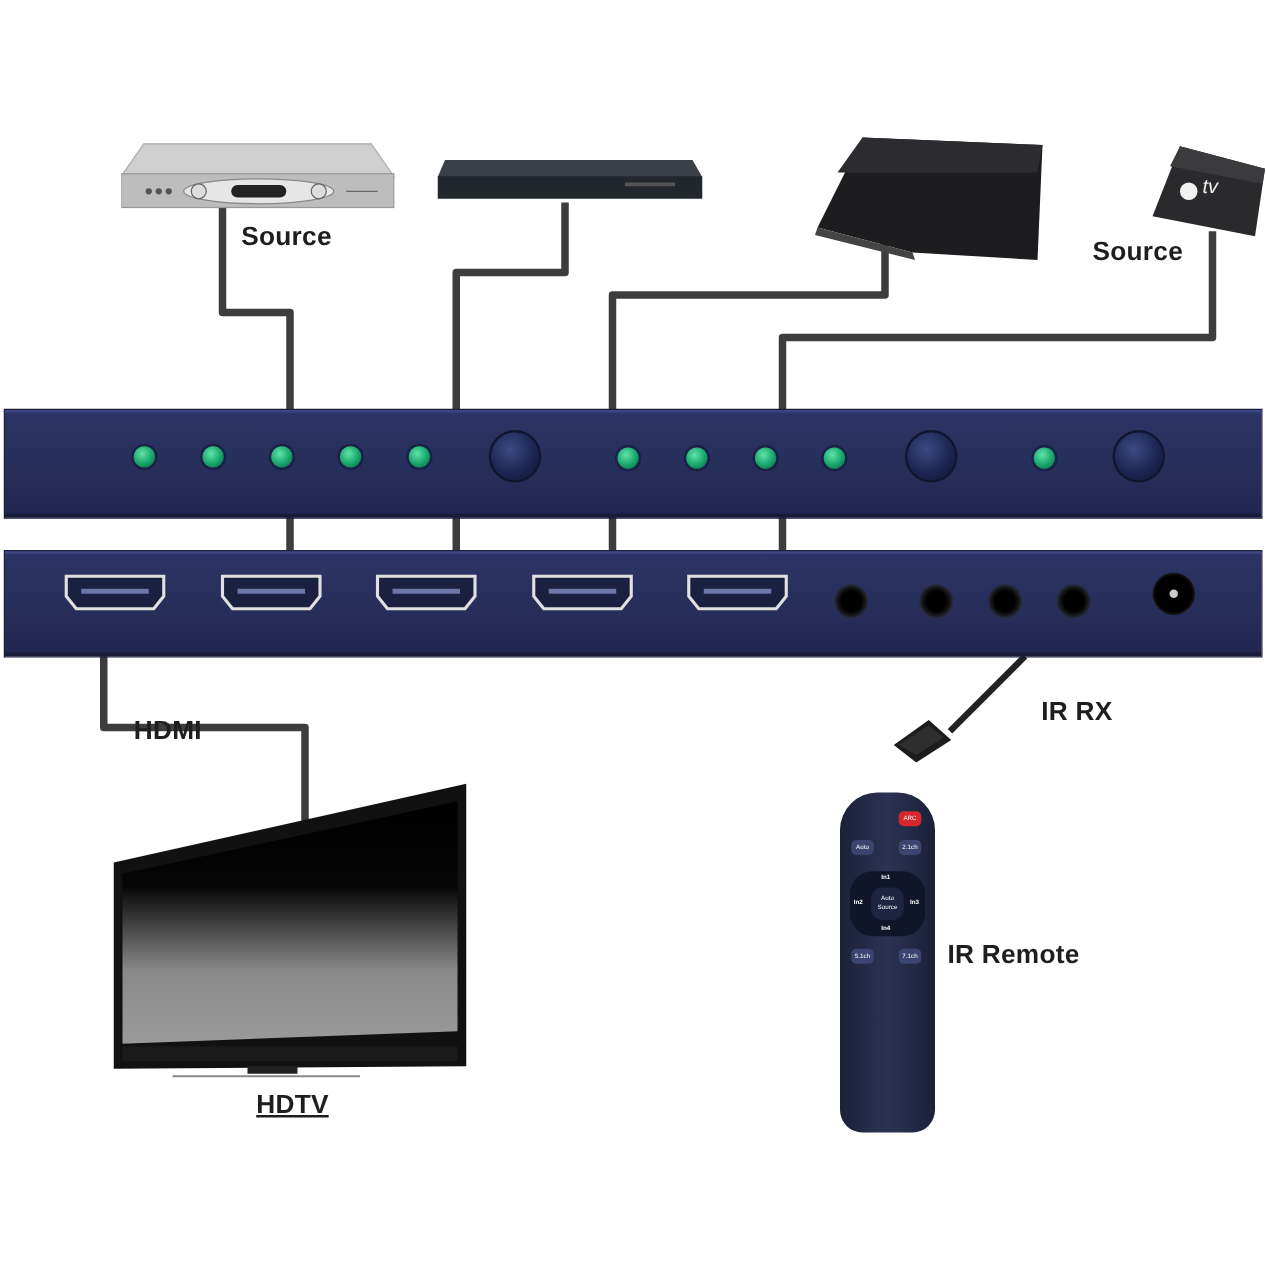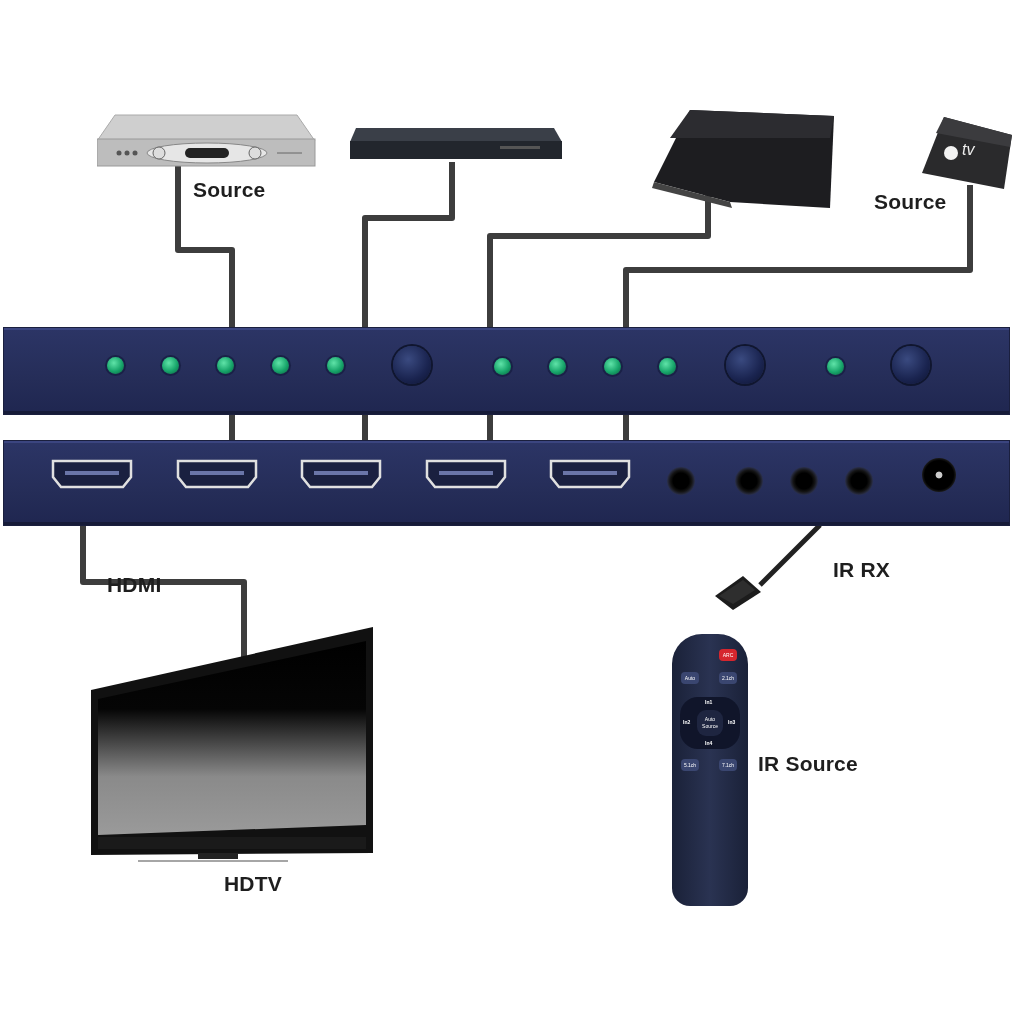--- a/index.html
+++ b/index.html
@@ -67,23 +67,23 @@
     <polygon points="26,4 94,22 86,76 4,60" fill="#2a2a2c"></polygon>
     <polygon points="26,4 94,22 92,34 18,20" fill="#3b3b3e"></polygon>
     <circle cx="33" cy="40" r="7" fill="#f2f2f2"></circle>
   </svg>
   <span class="abs" style="left:44px;top:28px;color:#eee;font-size:16px;font-style:italic;">tv</span>
 </div>
 
 <div class="label" style="left:193px;top:178px;">Source</div>
 <div class="label" style="left:874px;top:190px;">Source</div>
 <div class="label" style="left:107px;top:573px;">HDMI</div>
-<div class="label" style="left:224px;top:872px;">HDTV</div>
+<div class="label" style="left:205px;top:872px;text-decoration:underline;">HDTV</div>
 <div class="label" style="left:833px;top:558px;text-align:right;">IR RX</div>
-<div class="label" style="left:758px;top:752px;">IR Source</div>
+<div class="label" style="left:758px;top:752px;">IR Remote</div>
 
 <div class="panel" style="left:3px;top:327px;width:1005px;height:86px;">
   <div class="led" style="left:103px;top:29px;"></div>
   <div class="led" style="left:158px;top:29px;"></div>
   <div class="led" style="left:213px;top:29px;"></div>
   <div class="led" style="left:268px;top:29px;"></div>
   <div class="led" style="left:323px;top:29px;"></div>
   <div class="btn" style="left:389px;top:18px;"></div>
   <div class="led" style="left:490px;top:30px;"></div>
   <div class="led" style="left:545px;top:30px;"></div>

